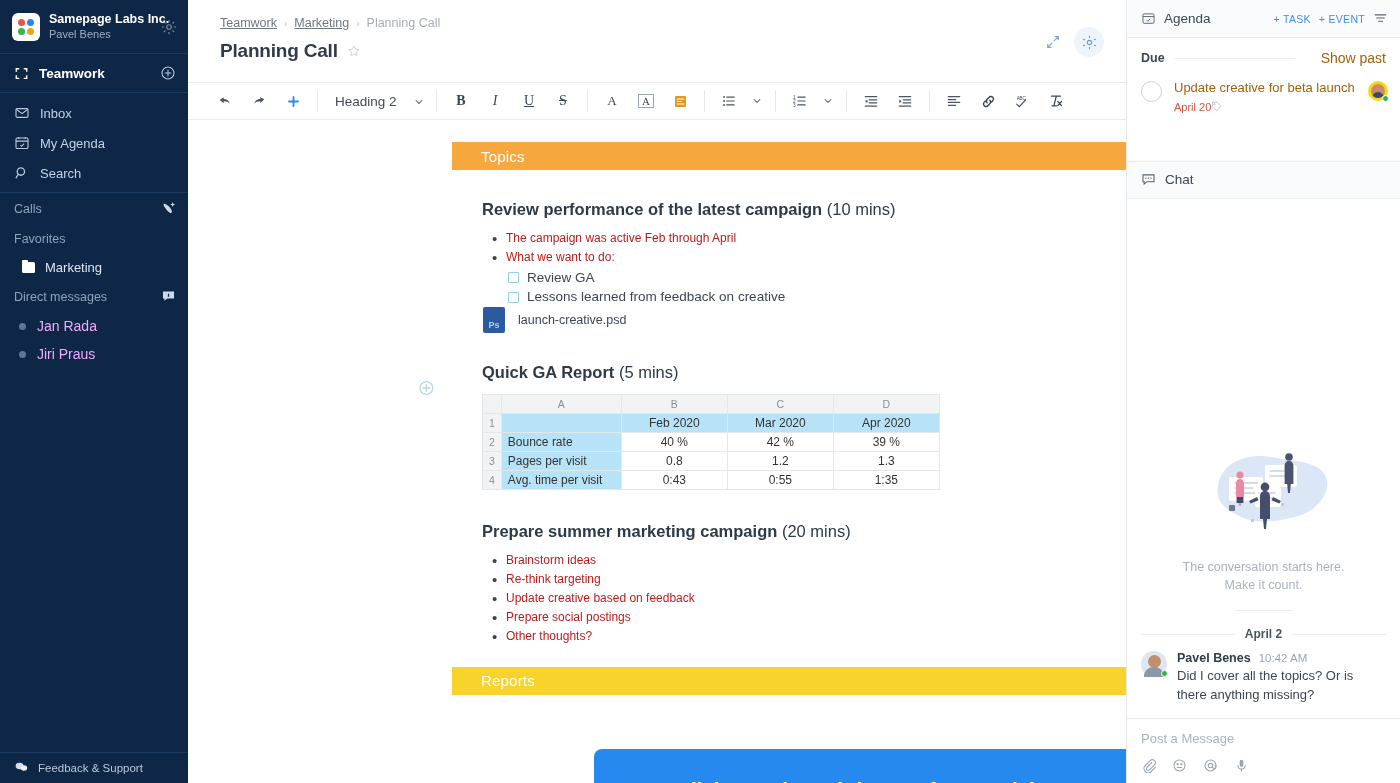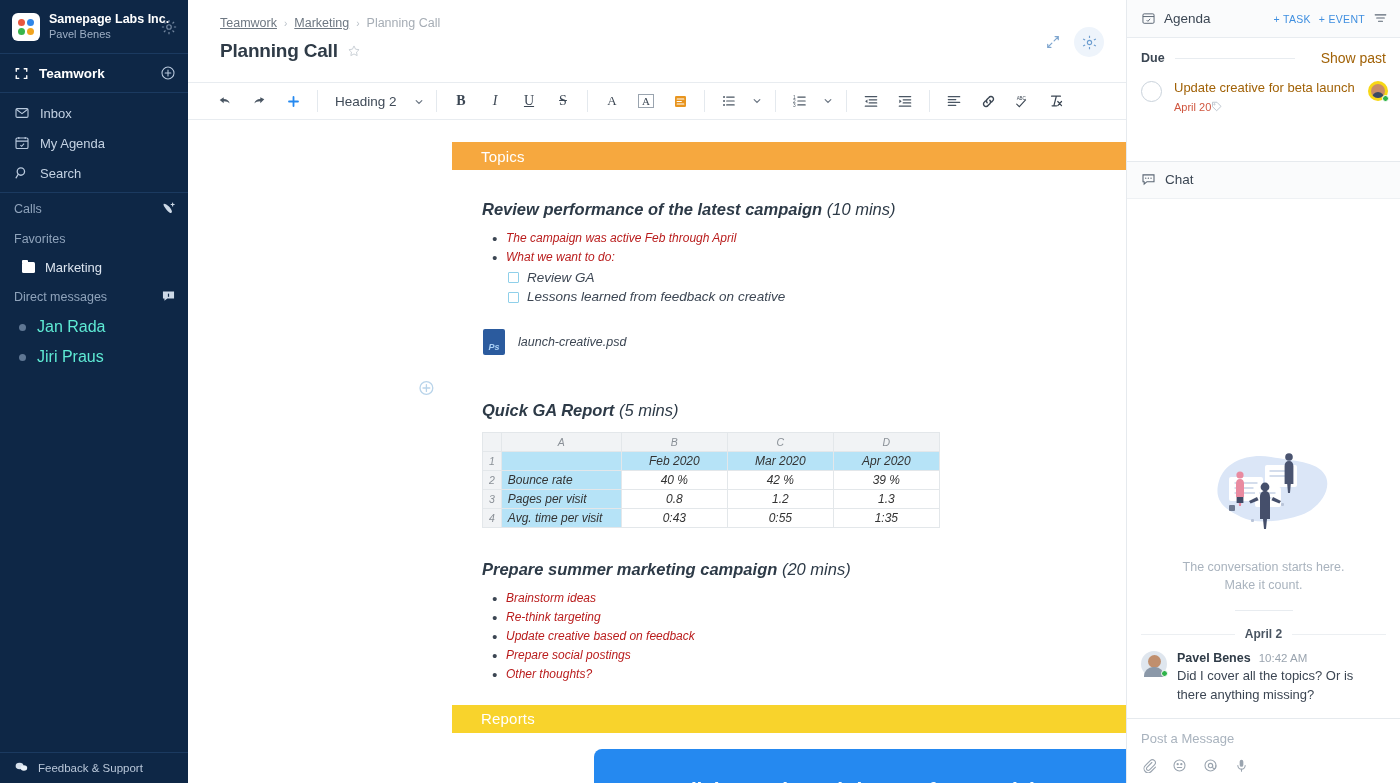--- a/index.html
+++ b/index.html
@@ -54,21 +54,21 @@
   .sb-fav {
     display: flex; align-items: center; gap: 10px;
     padding: 6px 12px 6px 22px; font-size: 13px; color: #dbe4ef;
   }
   .folder-ic { width: 13px; height: 11px; background: #fff; border-radius: 1.5px; flex:0 0 13px;
     position: relative; }
   .folder-ic:after { content:""; position:absolute; left:0; top:-2.5px; width:6px; height:3px;
     background:#fff; border-radius:1px 1px 0 0; }
   .sb-dm {
     display: flex; align-items: center; gap: 11px;
-    padding: 6px 12px 6px 19px; font-size: 16px; color: #5eead4;
+    padding: 6px 12px 6px 19px; font-size: 14px; color: #f0abfc;
   }
   .dot-off { width: 7px; height: 7px; border-radius: 50%; background: #5f7治; background:#5f7794; flex:0 0 7px;}
   .sb-foot {
     position: absolute; left: 0; bottom: 0; width: 100%;
     border-top: 1px solid #1b3a60;
     display: flex; align-items: center; gap: 9px;
     padding: 7px 12px 8px 14px; font-size: 11.5px; color: #b9c7d9;
   }
 
   
@@ -100,31 +100,31 @@
   
   .docwrap { flex: 1; position: relative; overflow: hidden; padding-left: 20px; }
   .doc { padding: 22px 0 0 0; position: relative; }
   .gutter-plus { position: absolute; left: 229px; top: 258px; width: 20px; height: 20px; }
   .banner {
     margin-left: 244px; width: 825px; height: 28px; display: flex; align-items: center;
     padding-left: 29px; color: #fff; font-size: 15px; letter-spacing: .2px;
   }
   .banner.orange { background: #f6a83f; margin-top: 0; }
   .banner.yellow { background: #f8d32c; }
-  .sec { margin-left: 274px; width: 800px; font-style: italic; }
+  .sec { margin-left: 274px; width: 800px; }
   .h3 { font-size: 16.5px; color: #2d3a47; margin-top: 30px; }
   .h3 b { font-weight: bold; }
   .h3 span { font-weight: normal; color: #2d3a47; }
   ul.bul { list-style: none; margin-top: 10px; }
   ul.bul li { font-size: 12px; color: #b91c1c; padding-left: 24px; position: relative; line-height: 1.58; }
   ul.bul li:before { content: "•"; position: absolute; left: 10px; color: #3c4653; font-size: 15px; line-height: 1.35;}
   .checks { margin-top: 1px; padding-left: 26px; }
   .chk { display: flex; align-items: center; gap: 8px; font-size: 13.5px; color: #3c4653; line-height: 1.45; }
   .chkbox { width: 11px; height: 11px; border: 1.4px solid #8fd0ea; border-radius: 1px; flex: 0 0 11px; }
-  .attach { display: flex; align-items: center; gap: 13px; margin-top: 22px; padding-left: 1px; }
+  .attach { display: flex; align-items: center; gap: 13px; margin-top: 0; padding-left: 1px; }
   .psd {
     width: 22px; height: 26px; background: #2b5b9e; border-radius: 2px; color: #a8d0f7;
     font-size: 9px; font-weight: bold; display: flex; align-items: flex-end; justify-content: center;
     padding-bottom: 3px; flex: 0 0 22px;
   }
   .attach .fn { font-size: 12.5px; color: #3c4653; }
 
   
   .sheet { margin-top: 12px; border-collapse: collapse; font-size: 12px; color: #333; }
   .sheet td, .sheet th { border: 1px solid #e3e7ea; height: 19px; padding: 0 6px; font-weight: normal; }
@@ -491,21 +491,21 @@
             <div class="chk">
               <span class="chkbox"></span>
               <span>Lessons learned from feedback on creative</span>
             </div>
           </div>
           <div class="attach">
             <span class="psd">Ps</span>
             <span class="fn">launch-creative.psd</span>
           </div>
 
-          <div class="h3" style="margin-top:46px">
+          <div class="h3" style="margin-top:30px">
             <b>Quick GA Report</b><span> (5 mins)</span>
           </div>
 
           <table class="sheet">
             <tbody>
                 <tr>
               <td class="rowh"></td>
               <td class="colh">A</td>
               <td class="colh">B</td>
               <td class="colh">C</td>

